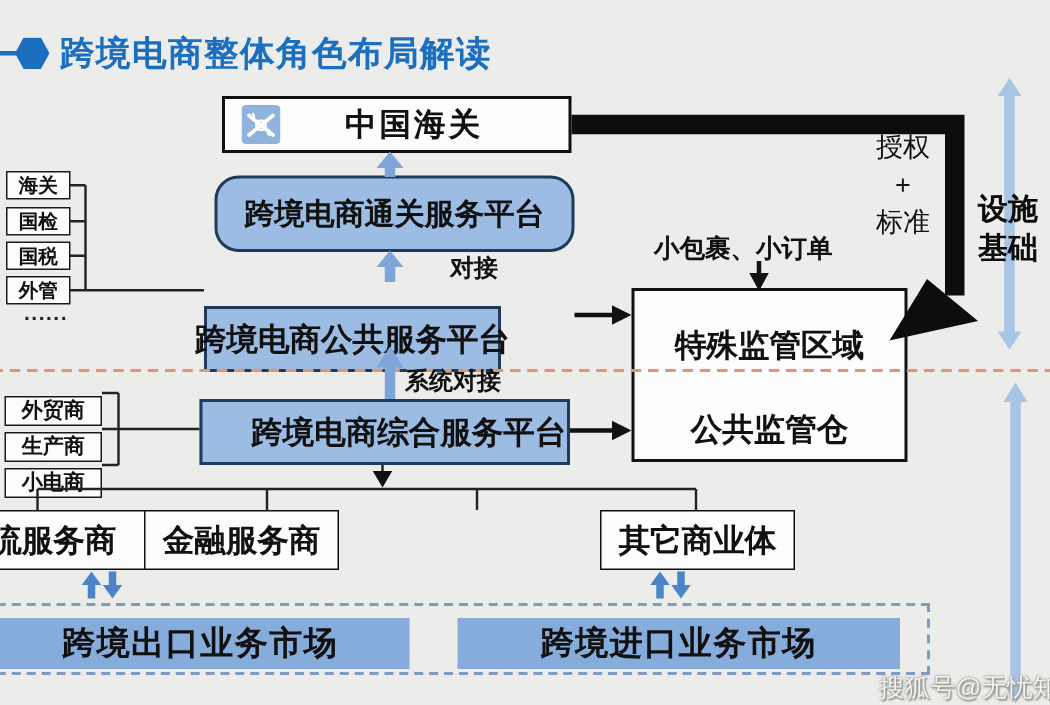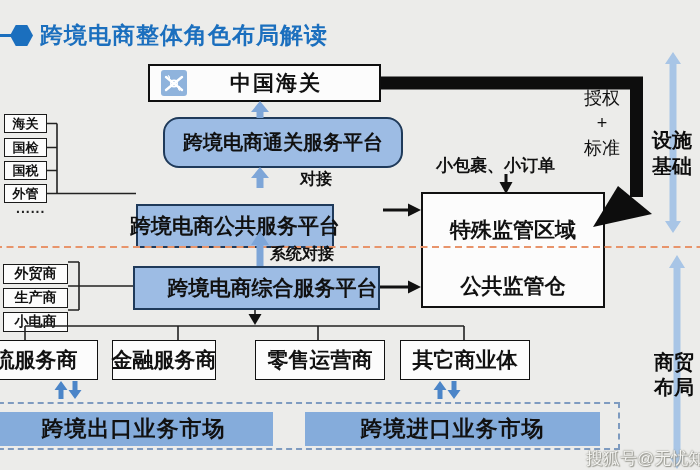--- a/index.html
+++ b/index.html
@@ -12,21 +12,21 @@
     clip-path:polygon(0% 50%,25% 0%,75% 0%,100% 50%,75% 100%,25% 100%);}
   .page-title{left:40px;top:20px;font-size:23px;font-weight:bold;color:#1B6FBE;letter-spacing:1px;z-index:2;white-space:nowrap;}
   
   .customs{left:148px;top:64px;width:233px;height:38px;background:#FCFCFC;border:2.5px solid #0f0f0f;
     display:flex;align-items:center;z-index:1;}
   .customs .icon{margin-left:11px;display:flex;}
   .customs .lbl{flex:1;text-align:center;font-size:21px;font-weight:bold;color:#111;letter-spacing:2px;margin-right:14px;}
   
   .plat{background:#9DBCE4;border:2px solid #1F3A5A;color:#111;font-weight:bold;
     display:flex;align-items:center;justify-content:center;z-index:1;white-space:nowrap;}
-  .plat.clearance{left:143px;top:117px;width:240px;height:51px;border-radius:16px;font-size:20px;margin-left:20px;}
+  .plat.clearance{left:143px;top:117px;width:240px;height:51px;border-radius:16px;font-size:20px;}
   .plat.public{left:136px;top:204px;width:198px;height:44px;font-size:21px;}
   .plat.comprehensive{left:133px;top:266px;width:247px;height:44px;font-size:21px;padding-left:32px;}
   
   .sbox{background:#FCFCFC;border:1.5px solid #1a1a1a;color:#111;display:flex;align-items:center;justify-content:center;z-index:1;white-space:nowrap;}
   .gov{left:4px;width:43px;height:19px;font-size:13px;font-weight:600;}
   .trade{left:3px;width:65px;height:20px;font-size:14px;font-weight:600;margin-top:12px;}
   .ellipsis{left:16px;top:200px;font-size:14px;font-weight:bold;color:#222;letter-spacing:1px;z-index:1;}
   
   .special{left:421px;top:192px;width:184px;height:116px;background:#FCFCFC;border:2px solid #111;
     display:flex;flex-direction:column;align-items:center;justify-content:flex-start;padding-top:22px;gap:28px;z-index:1;}
@@ -87,43 +87,38 @@
   <div class="abs sbox trade" style="top:252px">外贸商</div>
   <div class="abs sbox trade" style="top:276px">生产商</div>
   <div class="abs sbox trade" style="top:300px">小电商</div>
 
   <div class="abs special">
     <span>特殊监管区域</span>
     <span>公共监管仓</span>
   </div>
 
   <div class="abs prov" style="left:-48px;width:146px">物流服务商</div>
-  <div class="abs prov" style="left:112px;width:104px">金融服务商</div>
-  <div class="abs prov" style="left:255px;width:130px">零售运营商</div>
+  <div class="abs prov" style="left:96px;width:130px">金融服务商</div>
   <div class="abs prov" style="left:400px;width:130px">其它商业体</div>
 
   <div class="abs mkt-dashed"></div>
   <div class="abs bar export">跨境出口业务市场</div>
   <div class="abs bar import">跨境进口业务市场</div>
 
   <div class="abs ann duijie">对接</div>
   <div class="abs ann sysduijie">系统对接</div>
   <div class="abs ann parcel">小包裹、小订单</div>
   <div class="abs ann auth">
     <div>授权</div>
     <div>+</div>
     <div>标准</div>
   </div>
   <div class="abs vlabel infra">
     <div>设施</div>
     <div>基础</div>
-  </div>
-  <div class="abs vlabel tlayout">
-    <div>商贸</div>
-    <div>布局</div>
   </div>
 
   <div class="abs watermark">搜狐号@无忧知</div>
 
   <svg class="overlay" width="700" height="470" viewBox="0 0 700 470">
 
     <path d="M-5 247 H705" stroke="#E8946B" stroke-width="2" stroke-dasharray="7 4.5" fill="none"></path>
 
     <g stroke="#222" stroke-width="1.6" fill="none">
       <path d="M46.5 123.5 H57 M46.5 147.5 H57 M46.5 170.5 H57 M46.5 193.5 H57 M57 123.5 V193.5 M57 193.5 H136"></path>

